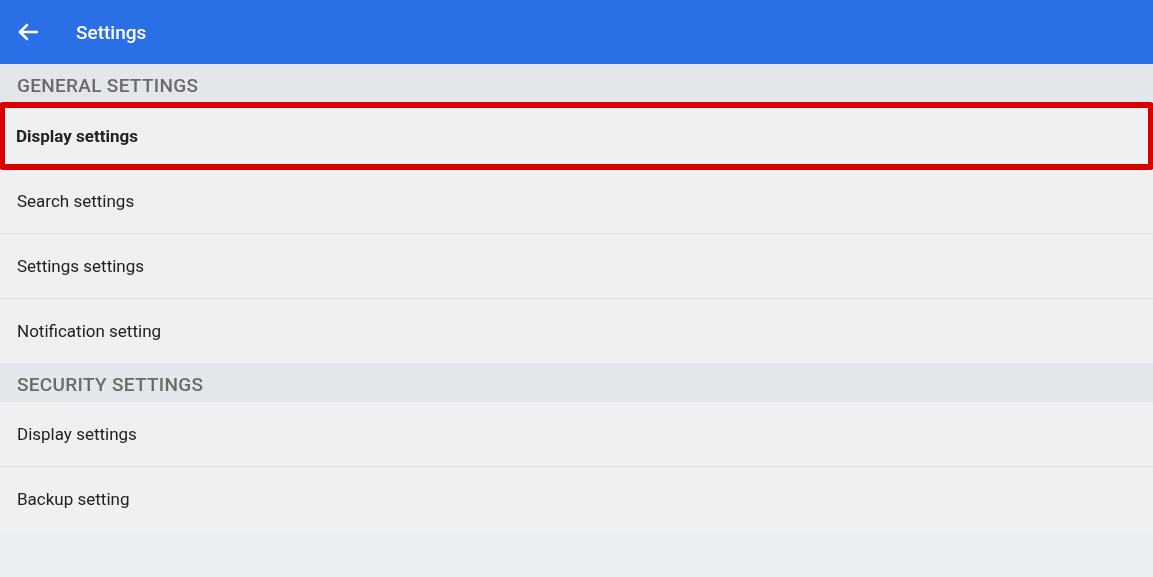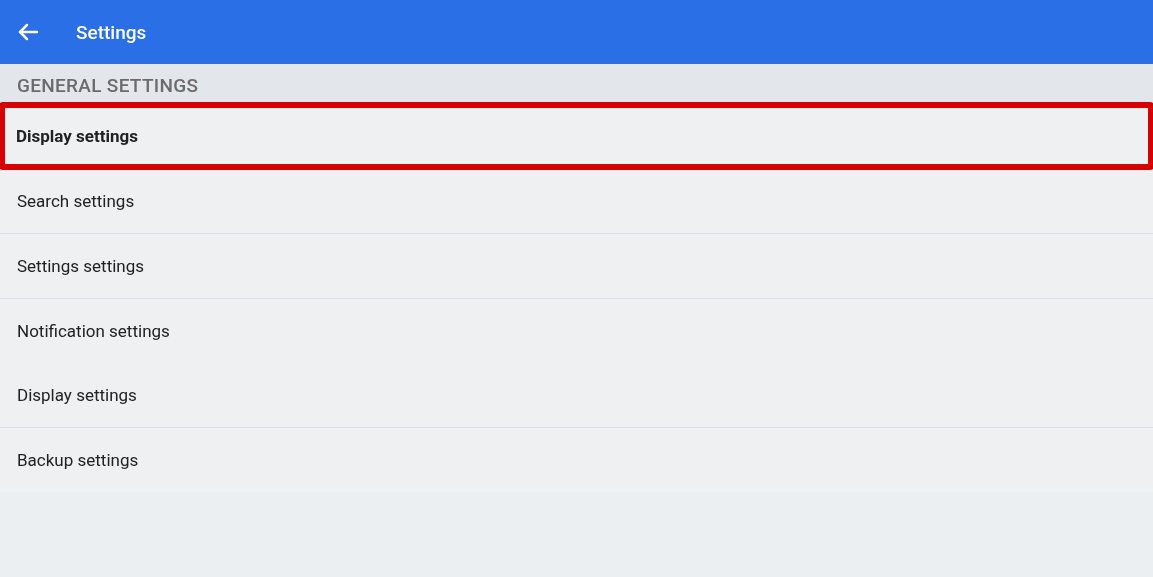--- a/index.html
+++ b/index.html
@@ -102,31 +102,32 @@
     <div class="list-item">
       <span>Search settings</span>
     </div>
 
     <div class="list-item">
       <span>Settings settings</span>
     </div>
 
 
     <div class="list-item">
-      <span>Notification settings</span>
+      <span>Notification setting</span>
     </div>
 
   </div>
 
+  <div class="section-header">SECURITY SETTINGS</div>
 
   <div class="section-body">
 
     <div class="list-item">
       <span>Display settings</span>
     </div>
 
     <div class="list-item">
-      <span>Backup settings</span>
+      <span>Backup setting</span>
     </div>
 
   </div>
 
 </div>
 
 </body></html>

